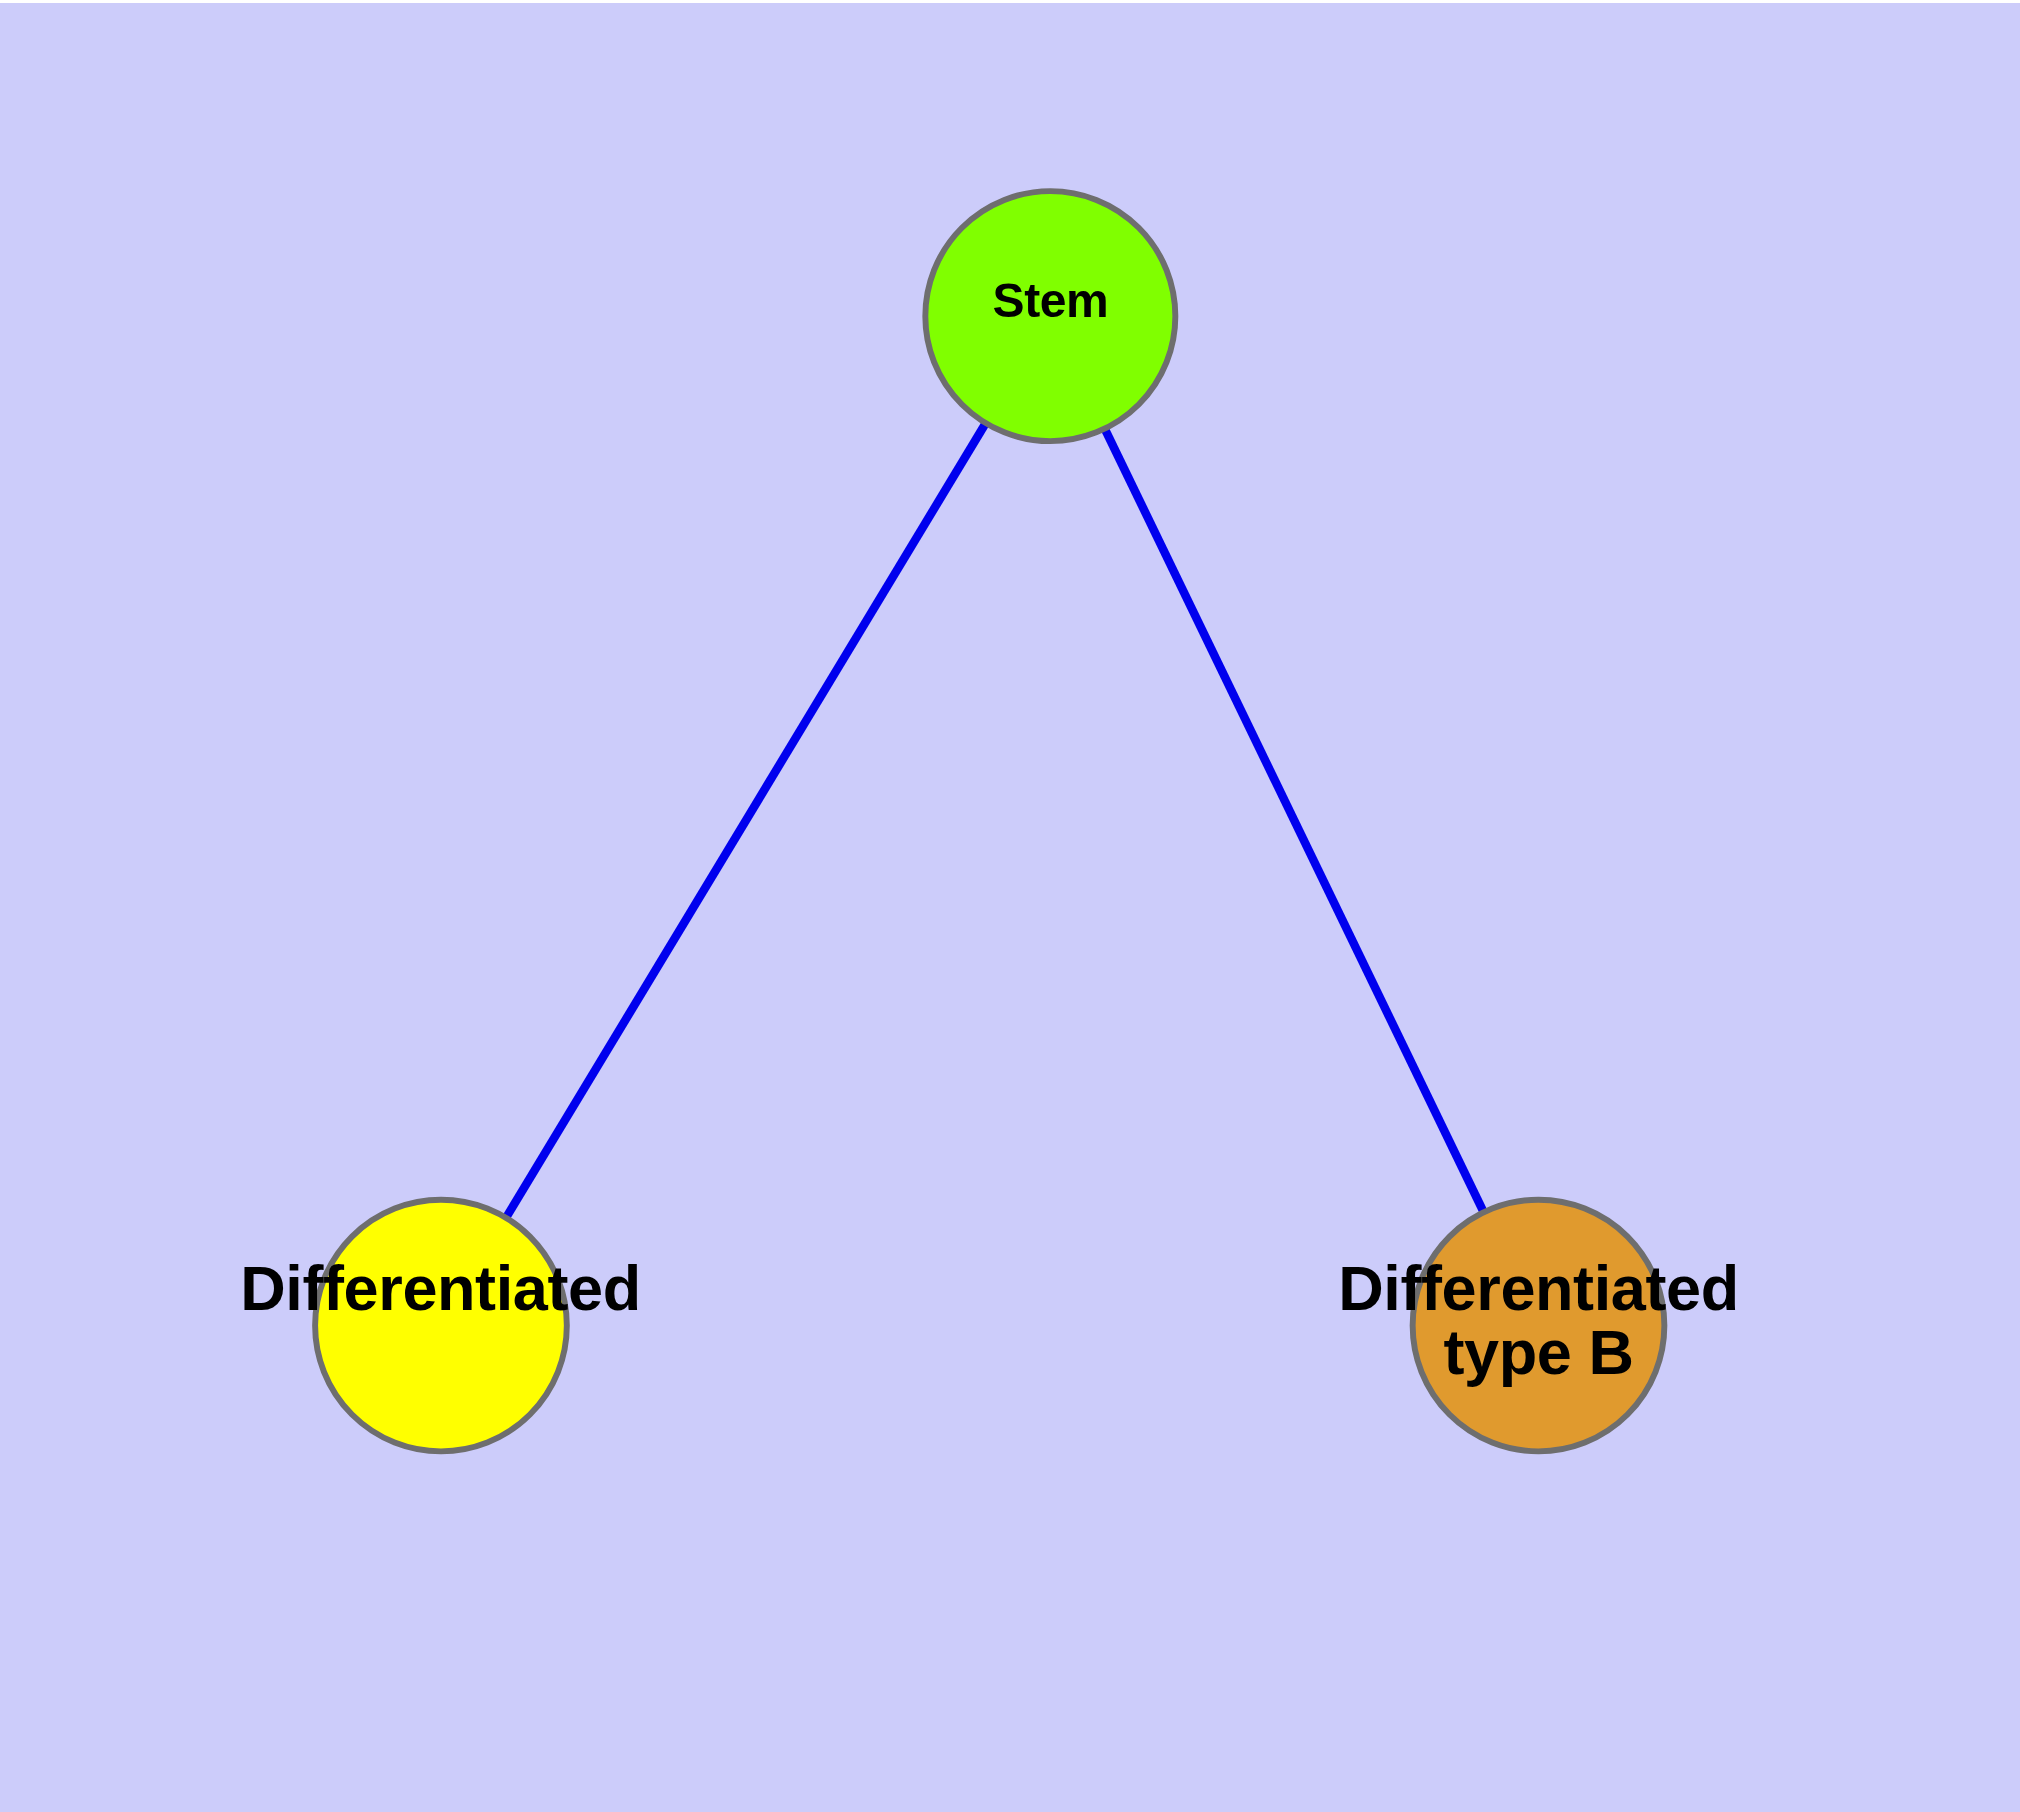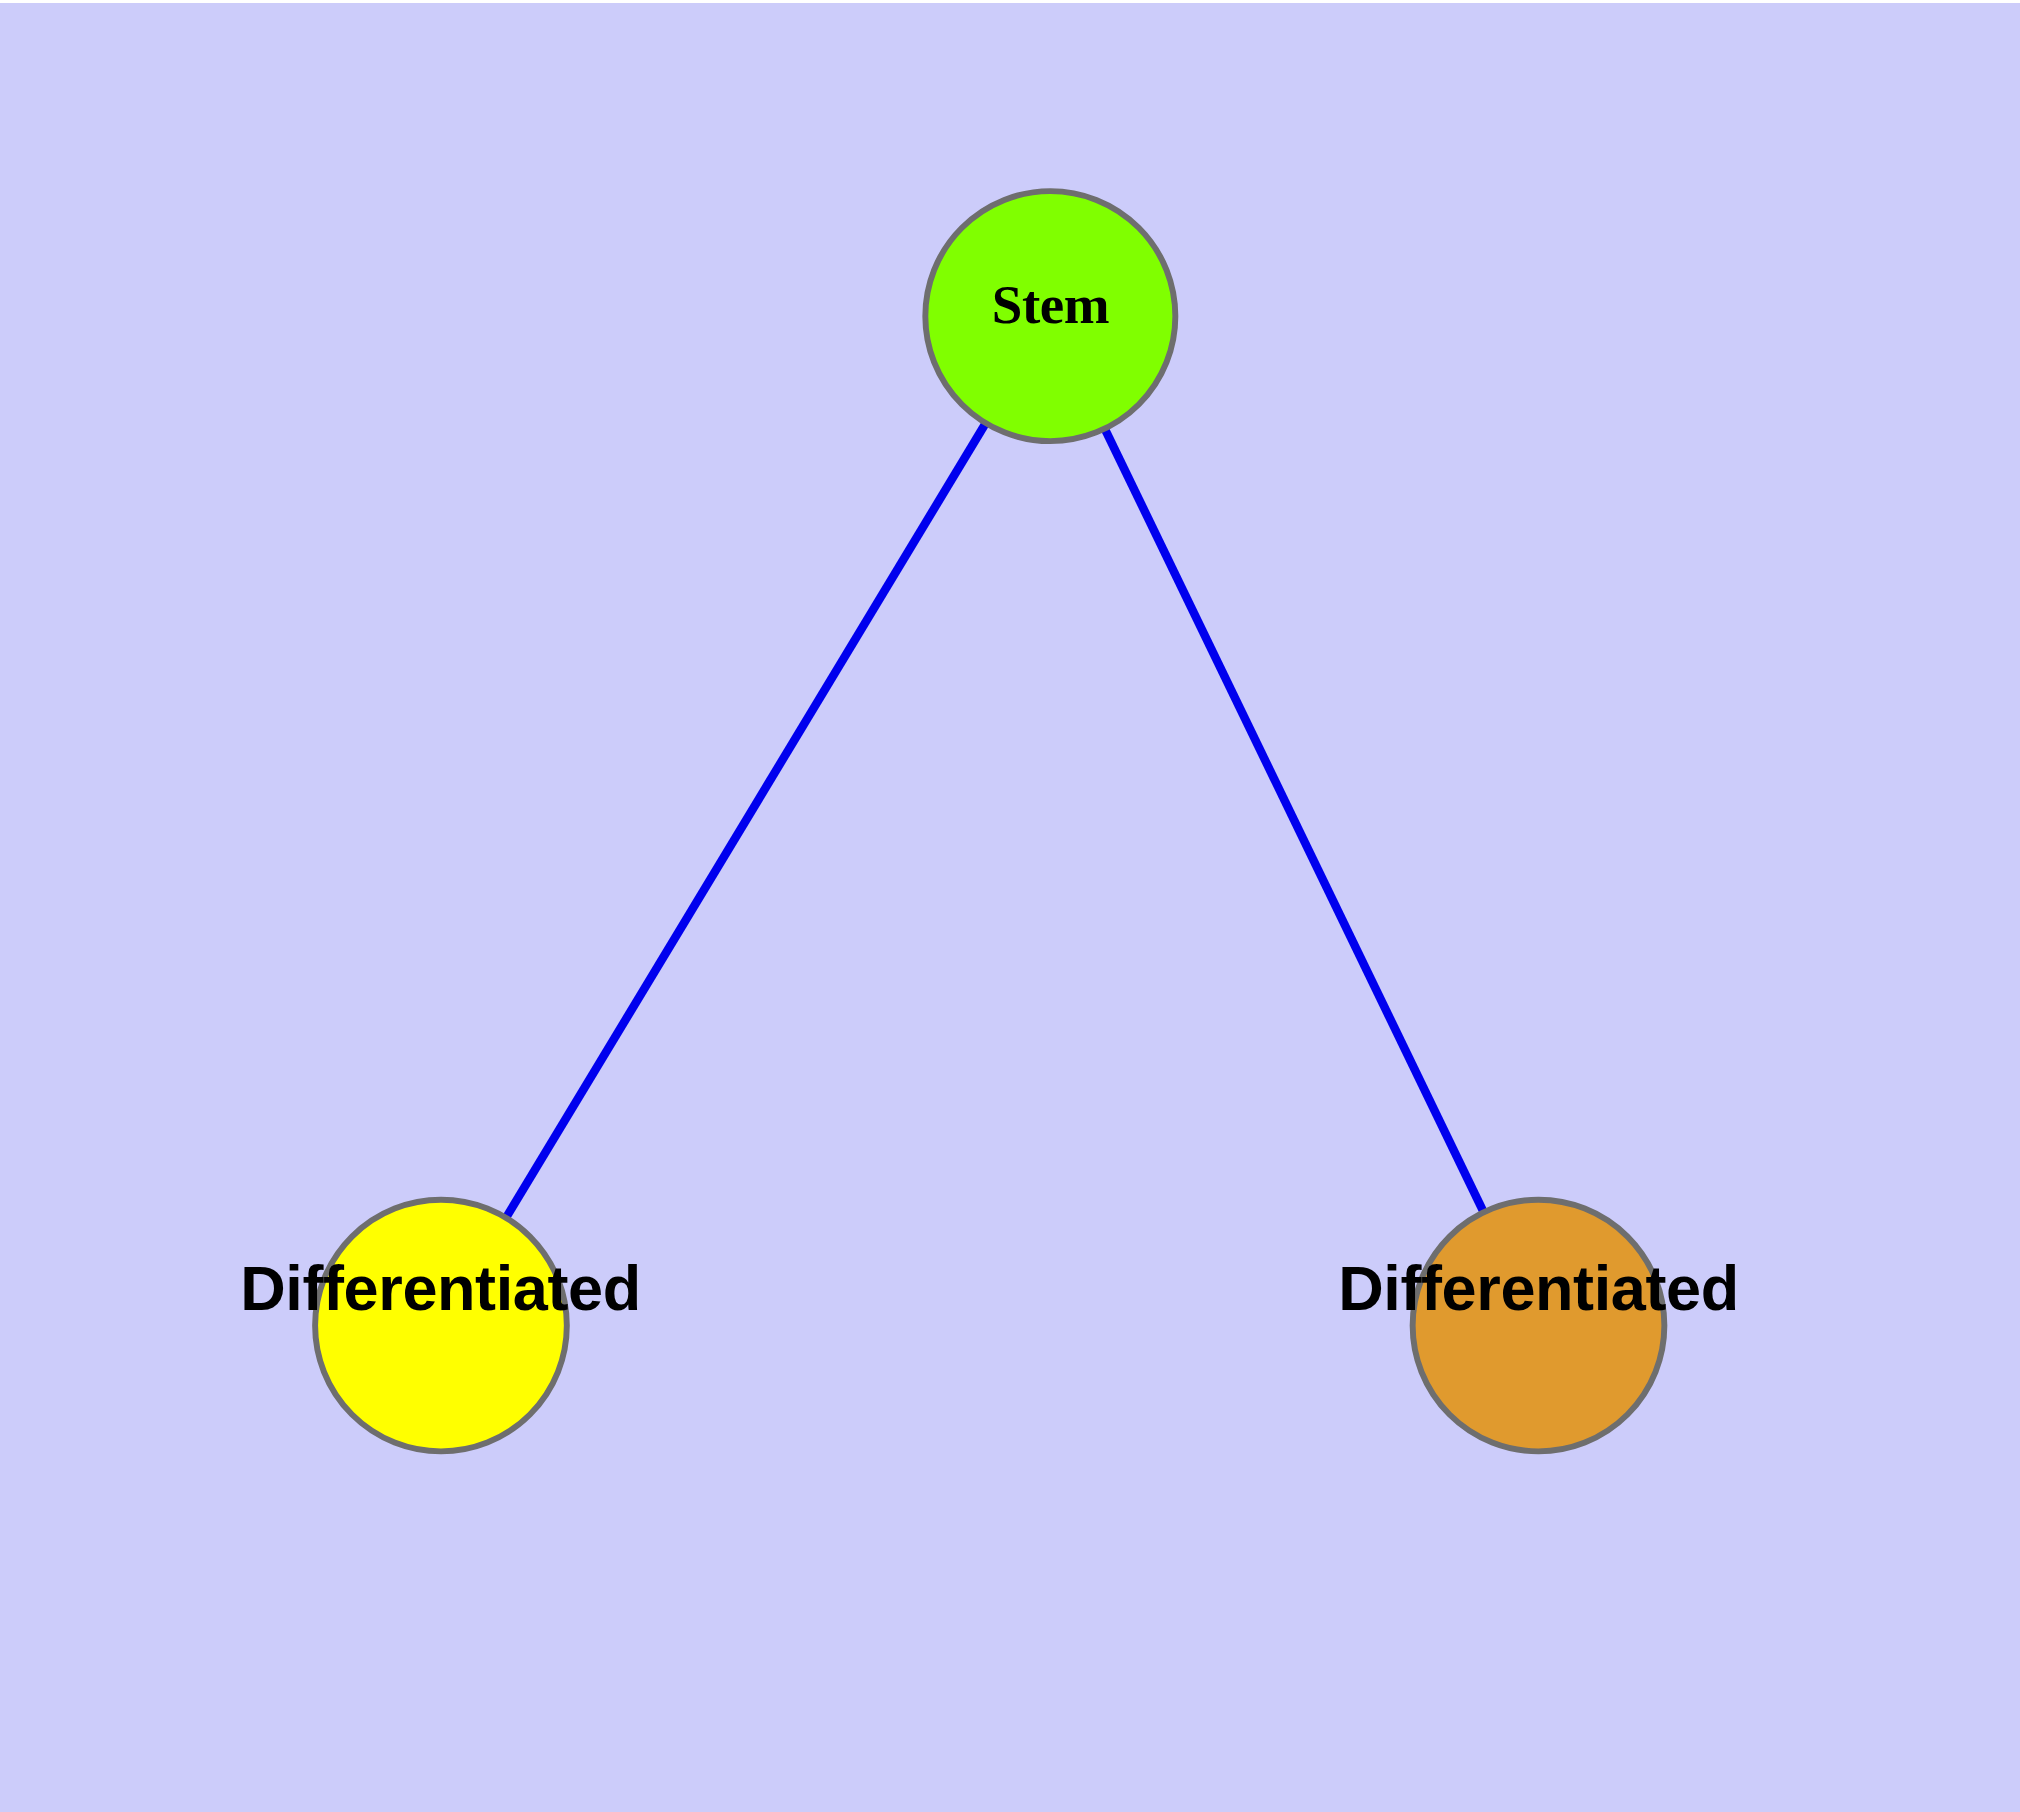--- a/index.html
+++ b/index.html
@@ -72,26 +72,27 @@
         <line x1="1163.0275478070162" y1="498.8458839524948" x2="596.4892715956572" y2="1437.2980215988487" stroke="#0000ee" stroke-width="10" stroke-linecap="butt"></line>
         <line x1="1303.0013163645715" y1="505.3360551913273" x2="1750.5633005309078" y2="1430.7636995352623" stroke="#0000ee" stroke-width="10" stroke-linecap="butt"></line>
       </g>
     <g id="nodes-group">
         <circle cx="1239" cy="373" r="147.5" fill="#80ff00" stroke="#6e6e6e" stroke-width="7"></circle>
         <circle cx="520" cy="1564" r="148.5" fill="#ffff00" stroke="#6e6e6e" stroke-width="7"></circle>
         <circle cx="1815" cy="1564" r="148.5" fill="#e09a2e" stroke="#6e6e6e" stroke-width="7"></circle>
       </g>
   </svg>
 
-  <div class="node-label" id="label-stem" style="font-size: 55px; width: 763px; left: 669px; top: 277px; font-family: Liberation Serif, serif;">
+  <div class="node-label" id="label-stem" style="font-size: 48px; width: 763px; left: 669px; top: 277px;">
     <span class="label-line">Stem</span>
   </div>
 
   <div class="node-label" id="label-diff-a" style="font-size: 63px; width: 763px; left: 59px; top: 1256px;">
     <span class="label-line">Differentiated</span>
   </div>
 
   <div class="node-label" id="label-diff-b" style="font-size: 63px; width: 763px; left: 1157px; top: 1256px;">
     <span class="label-line">Differentiated</span>
+    <span class="label-line">type B</span>
   </div>
 
 </div>
 
 
 </body></html>

